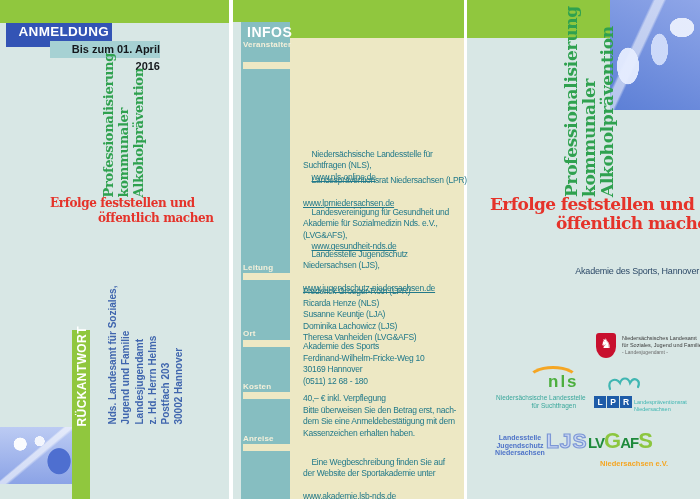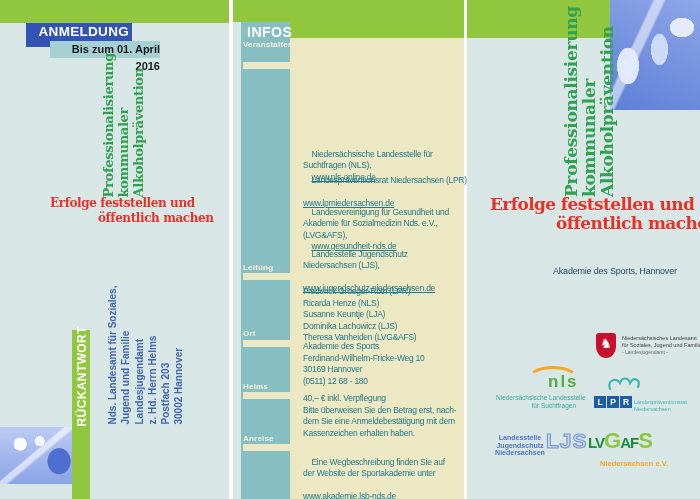--- a/index.html
+++ b/index.html
@@ -7,21 +7,21 @@
         font-family:"Liberation Sans",sans-serif;}
   .abs{position:absolute;}
   
   .bg-pale{background:#D8E7E5;}
   .bg-green{background:#90C73E;}
   .bg-teal{background:#86BEC1;}
   .bg-cream{background:#EDE8C4;}
   
   .bar-anmeldung{left:6px;top:23px;width:106px;height:24px;background:#3354B5;color:#fff;
      font-weight:bold;font-size:13.5px;line-height:18px;text-align:right;padding-right:3px;
-     letter-spacing:.3px;box-sizing:border-box;margin-left:20px;}
+     letter-spacing:.3px;box-sizing:border-box;}
   .bar-deadline{left:50px;top:41px;width:110px;height:17px;background:#A6D1D3;color:#15181c;
      font-weight:bold;font-size:11px;line-height:17px;text-align:right;}
   .rot{transform:rotate(-90deg);}
   .vtitle{font-family:"DejaVu Serif",serif;font-weight:bold;color:#2FA14F;letter-spacing:-.3px;}
   .vtitle-left{left:52.5px;top:104.5px;width:140px;height:45px;font-size:13px;line-height:15px;}
   .vtitle-right{left:499px;top:80px;width:180px;height:54px;font-size:17px;line-height:18px;}
   .red-sub{font-family:"DejaVu Serif",serif;font-weight:bold;color:#E5332A;white-space:pre;}
   .lsub1{left:50px;top:196px;font-size:12px;letter-spacing:-.4px;}
   .lsub2{left:98px;top:211px;font-size:12px;letter-spacing:-.4px;}
   .rsub1{left:490px;top:194px;font-size:17px;letter-spacing:-.6px;}
@@ -36,21 +36,21 @@
   .slabel{left:243px;width:47px;color:#F4F0DA;font-weight:bold;font-size:8px;letter-spacing:.2px;}
   .sbar{left:243px;width:47px;height:7px;background:#EDE8C4;}
   .cblock{left:303px;color:#22798A;font-size:8.5px;letter-spacing:-.25px;line-height:11.5px;
      white-space:pre;}
   .url{text-decoration:underline;}
   .url.block{display:block;}
   
   .date-badge{left:583px;top:246px;width:116px;height:19px;background:#90C73E;color:#fff;
      font-weight:bold;font-size:10.5px;line-height:19px;text-align:center;}
   .location{left:553px;top:266px;width:146px;color:#2D4A68;font-size:9px;letter-spacing:-.2px;
-     text-align:left;}
+     text-align:right;}
   
   .photo-right{left:610px;top:0;width:90px;height:110px;
      background:
        radial-gradient(ellipse 18px 30px at 20% 60%,rgba(230,237,255,.95) 0 60%,transparent 62%),
        radial-gradient(ellipse 14px 26px at 55% 45%,rgba(214,225,252,.9) 0 60%,transparent 62%),
        radial-gradient(ellipse 20px 16px at 80% 25%,rgba(240,244,255,.9) 0 60%,transparent 62%),
        linear-gradient(115deg,transparent 30%,rgba(255,255,255,.55) 32% 38%,transparent 40%),
        linear-gradient(205deg,#8FA6E8,#5C7FD6);}
   .photo-left{left:0;top:427px;width:72px;height:57px;
      background:
@@ -120,21 +120,21 @@
   <div class="abs bg-cream" style="left:290px;top:38px;width:174px;height:461px;"></div>
 
   <div class="abs infos-hd">INFOS</div>
 
   <div class="abs slabel" style="top:40px;">Veranstalter</div>
   <div class="abs sbar" style="top:62px;"></div>
   <div class="abs slabel" style="top:263px;">Leitung</div>
   <div class="abs sbar" style="top:273px;"></div>
   <div class="abs slabel" style="top:329px;">Ort</div>
   <div class="abs sbar" style="top:340px;"></div>
-  <div class="abs slabel" style="top:382px;">Helms</div>
+  <div class="abs slabel" style="top:382px;">Kosten</div>
   <div class="abs sbar" style="top:392px;"></div>
   <div class="abs slabel" style="top:434px;">Anreise</div>
   <div class="abs sbar" style="top:444px;"></div>
 
   <div class="abs cblock" style="top:137px;">
     <span>Niedersächsische Landesstelle für
 Suchtfragen (NLS), </span>
     <span class="url">www.nls-online.de</span>
   </div>
   <div class="abs cblock" style="top:163px;">

